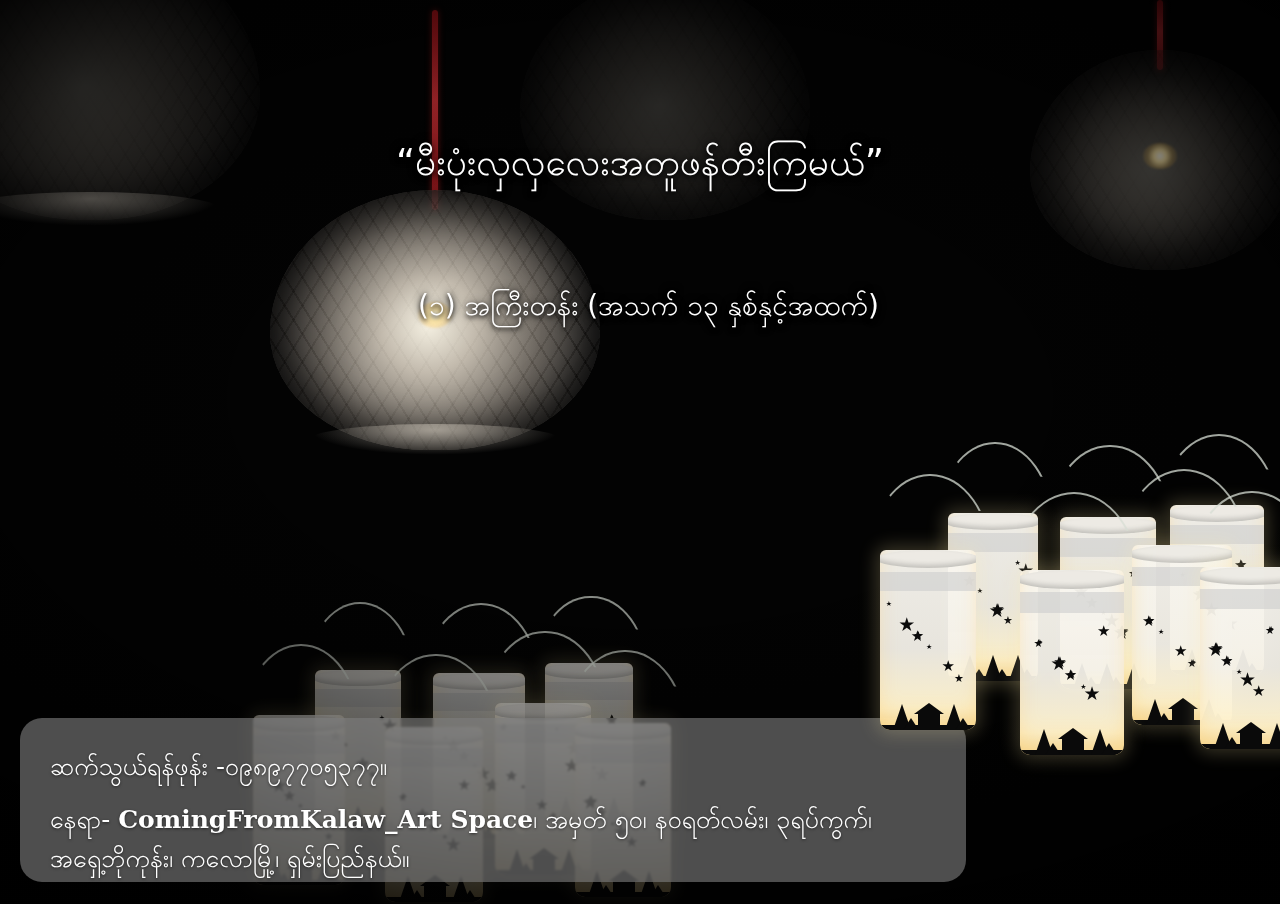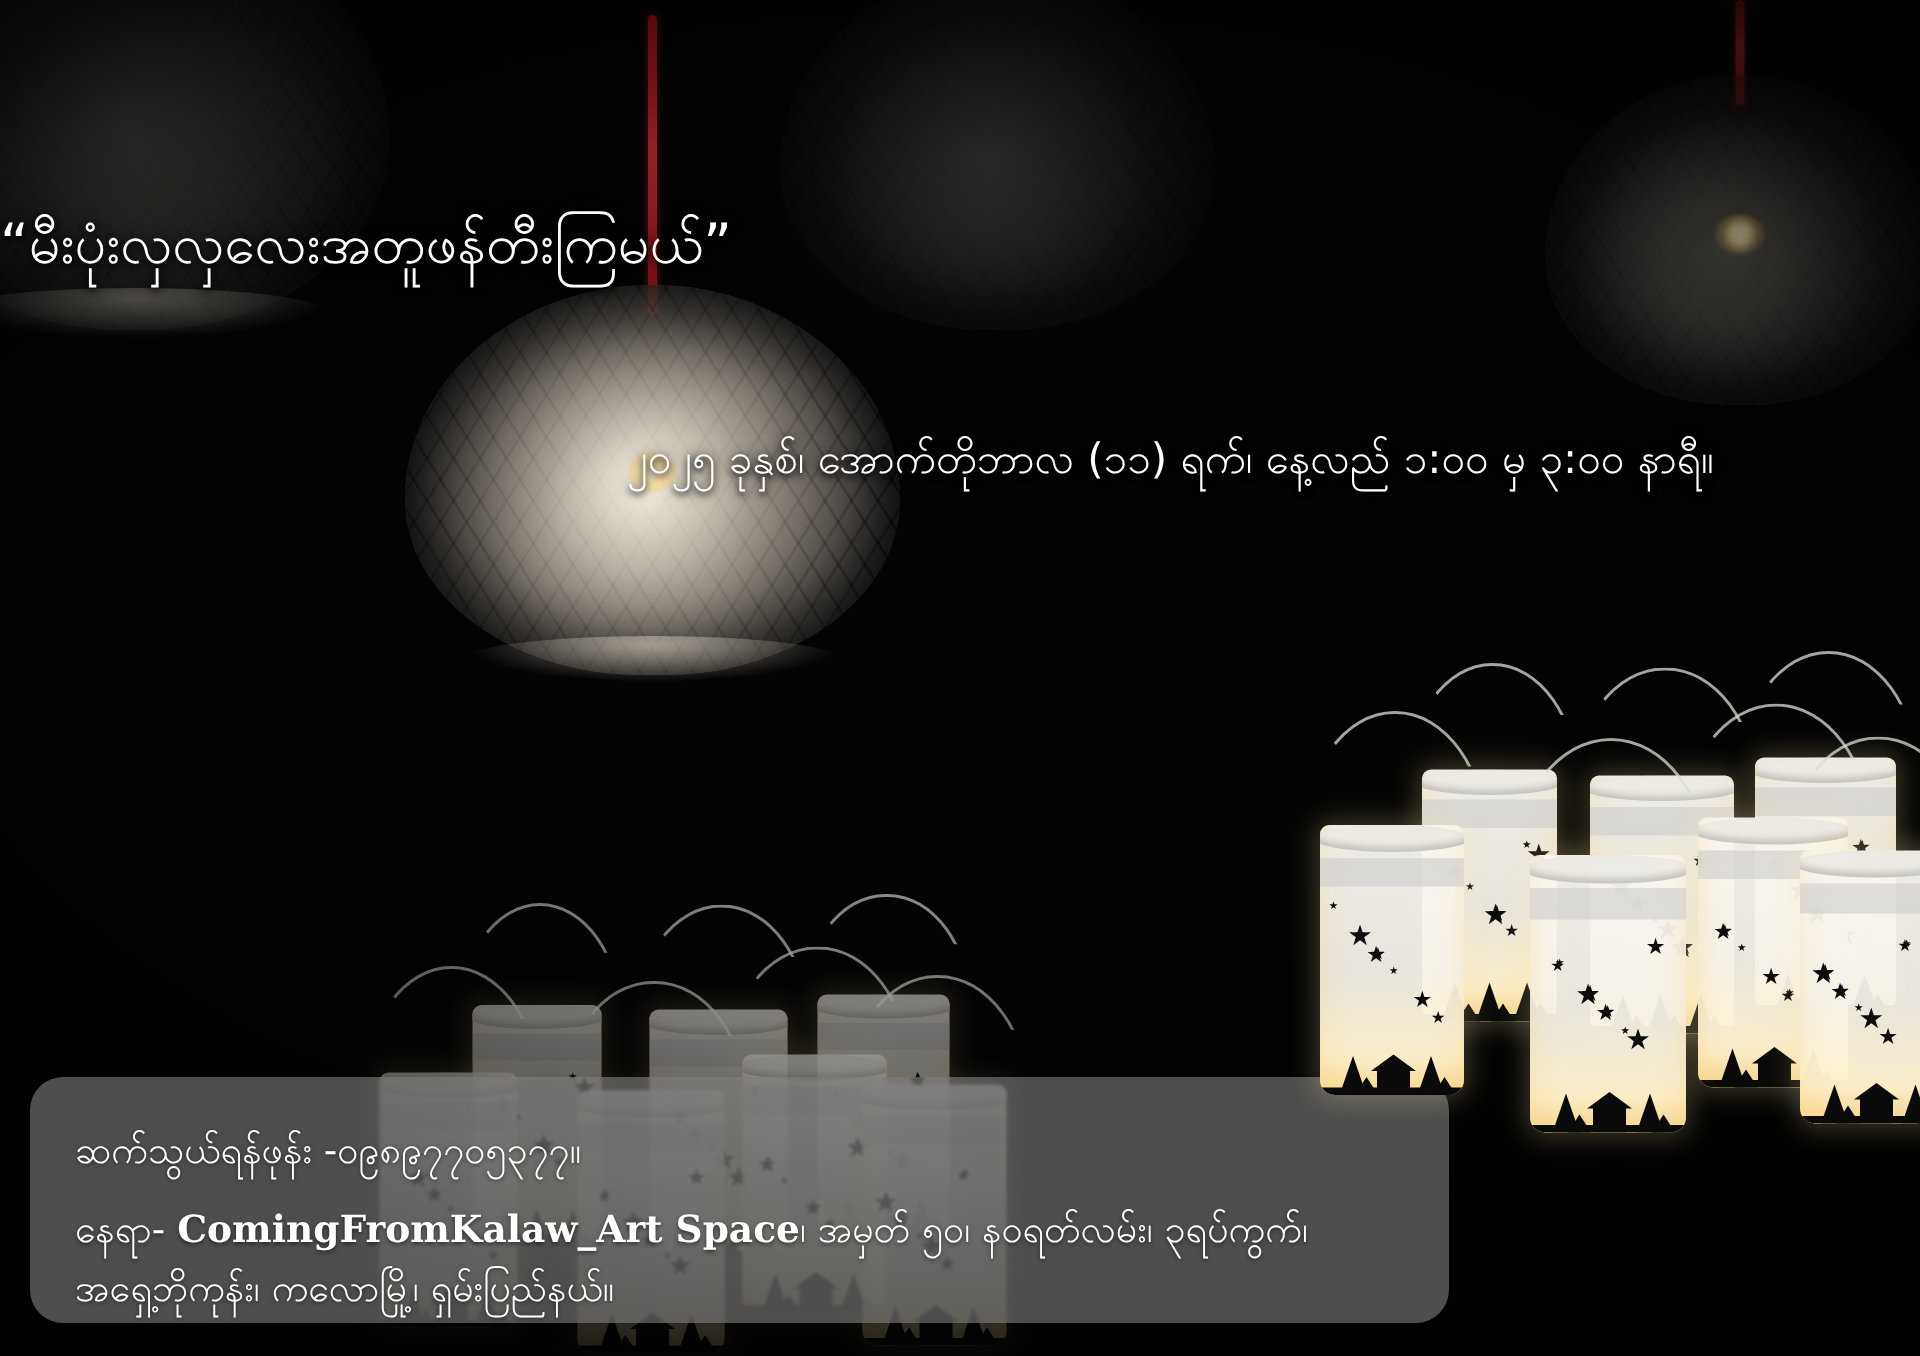--- a/index.html
+++ b/index.html
@@ -119,21 +119,21 @@
   
   .layer{position:absolute;left:0;top:0;width:1280px;height:904px;}
 
   #title{
     position:absolute;left:0;right:0;top:70px;text-align:center;
     color:#fff;font-size:44px;font-weight:700;letter-spacing:1.5px;
     font-family:"DejaVu Sans","Liberation Sans",sans-serif;
     text-shadow:0 0 10px rgba(0,0,0,.95),0 2px 4px rgba(0,0,0,.9);
   }
   #subtitle{
-    position:absolute;left:0;right:0;top:140px;text-align:left;
+    position:absolute;left:0;right:0;top:140px;text-align:center;
     color:#fff;font-size:37px;line-height:1.25;
     text-shadow:0 0 10px rgba(0,0,0,.95),0 2px 4px rgba(0,0,0,.9);
   }
 
   .blk{position:absolute;color:#fff;text-shadow:0 0 9px rgba(0,0,0,.95),0 2px 4px rgba(0,0,0,.92);}
   .blk .ln{white-space:nowrap;}
 
   #block-senior{left:418px;top:282px;font-size:28px;line-height:1.72;}
   #block-junior{left:72px;top:508px;font-size:28px;line-height:1.85;}
 
@@ -487,21 +487,21 @@
       </div>
 
     <div class="vig"></div>
   </div>
 
   <div class="layer">
 
     <div id="subtitle">“မီးပုံးလှလှလေးအတူဖန်တီးကြမယ်”</div>
 
     <div class="blk" id="block-senior">
-      <div class="ln">၂၀၂၅ ခုနှစ်၊ အောက်တိုဘာလ (၁၁) ရက်၊ နေ့လည် ၁:၀၀ မှ ၃:၀၀ နာရီ။</div>
+      <div class="ln">(၁) အကြီးတန်း (အသက် ၁၃ နှစ်နှင့်အထက်)</div>
     </div>
 
     <div class="blk" id="block-junior">
     </div>
 
     <div id="contact-box">
       <div class="cline" id="c-phone">ဆက်သွယ်ရန်ဖုန်း -၀၉၈၉၇၇၀၅၃၇၇။</div>
       <div class="cline" id="c-addr1"><span>နေရာ- </span><span class="latin">ComingFromKalaw_Art Space</span><span>၊ အမှတ် ၅၀၊ နဝရတ်လမ်း၊ ၃ရပ်ကွက်၊</span></div>
       <div class="cline" id="c-addr2">အရှေ့ဘိုကုန်း၊ ကလောမြို့၊ ရှမ်းပြည်နယ်။</div>
     </div>

